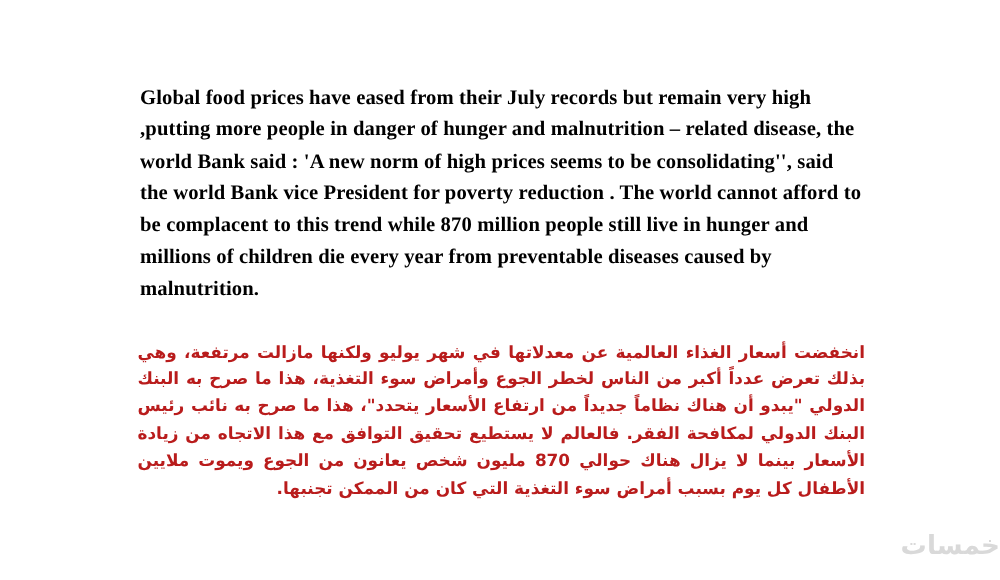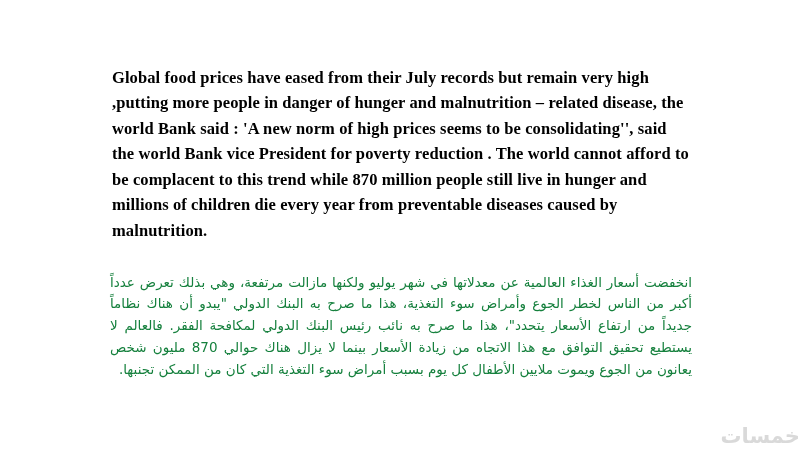--- a/index.html
+++ b/index.html
@@ -35,24 +35,24 @@
     letter-spacing: 0.1px;
   }
   .arabic-block {
     position: absolute;
     right: 108px;
     top: 258px;
     width: 582px;
     direction: rtl;
     text-align: justify;
     font-family: "DejaVu Sans", sans-serif;
-    font-weight: normal;
+    font-weight: bold;
     font-size: 13.5px;
     line-height: 1.62;
-    color: #15803d;
+    color: #b91c1c;
   }
   .watermark {
     position: absolute;
     left: 0;
     right: 0;
     top: 424px;
     text-align: right;
     font-family: "DejaVu Sans", sans-serif;
     font-size: 21px;
     font-weight: bold;

